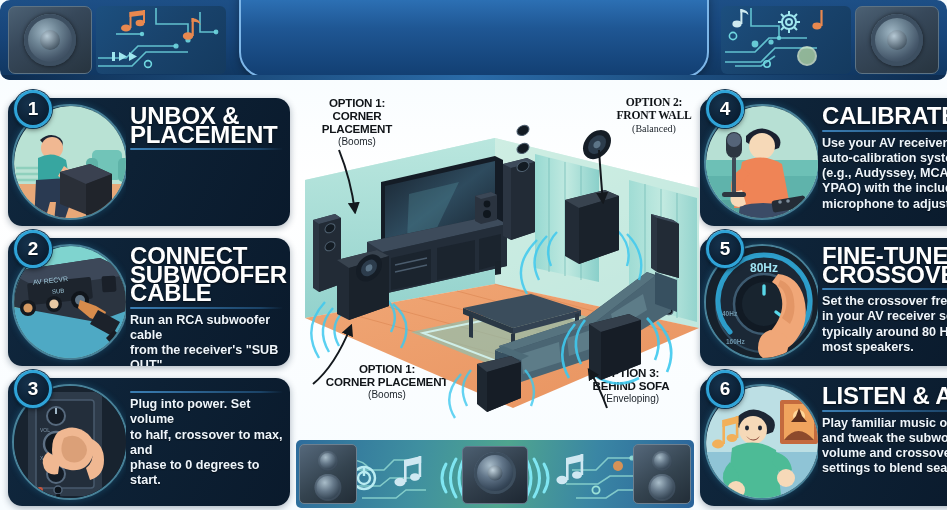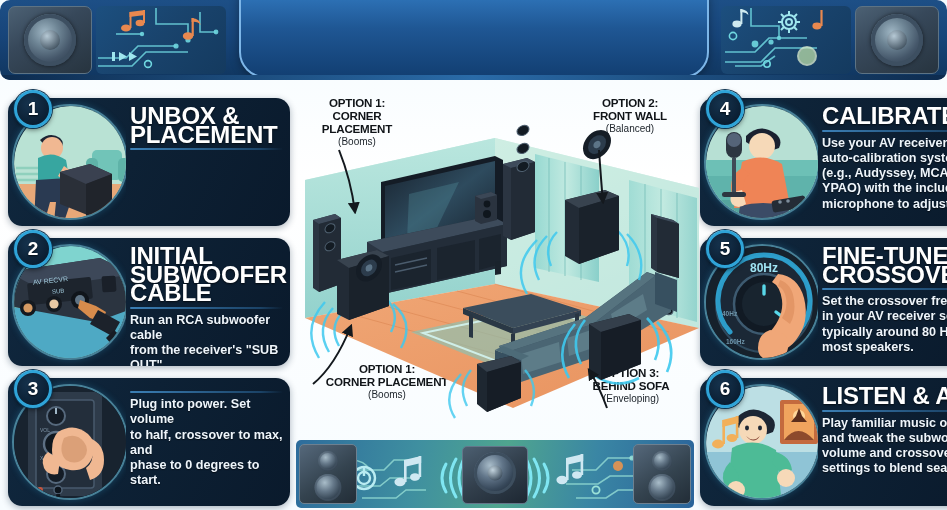--- a/index.html
+++ b/index.html
@@ -220,21 +220,21 @@
     letter-spacing: -.2px;
   }
   .opt-label .sub {
     display: block;
     font-weight: 400;
     font-size: 10px;
     letter-spacing: 0;
     color: #20272e;
   }
   .opt1-top    { left: 2px;   top: 6px;  width: 112px; }
-  .opt2-top    { left: 275px; top: 6px;  width: 112px; }
+  .opt2-top    { left: 299px; top: 6px;  width: 112px; font-family: Liberation Serif, serif; }
   .opt1-bottom { left: 4px;   top: 272px;width: 168px; }
   .opt3-bottom { left: 268px; top: 276px;width: 128px; }
 
   
   .bottom-strip {
     position: absolute;
     left: 296px; top: 440px;
     width: 398px; height: 68px;
     background: linear-gradient(100deg,#2d6c9c 0%, #3f8fa0 30%, #4fa58f 52%, #3a86a4 74%, #2a639a 100%);
     border-radius: 5px;
@@ -449,21 +449,21 @@
               <g>
                 <path d="M66 54 l16 6 l10 6 l-4 10 l-12 -4 l-12 -10 z" fill="#d88c4c"></path>
                 <path d="M84 64 l22 12 l-8 14 l-22 -12 z" fill="#1c222b"></path>
                 <path d="M100 84 q14 12 18 32 l-12 4 q-4 -18 -14 -28 z" fill="#171c24"></path>
               </g>
             </g>
           </svg>
         </div>
       </div>
       <div class="card-text">
-        <div class="card-title">INITIAL
+        <div class="card-title">CONNECT
 SUBWOOFER CABLE</div>
         <div class="card-rule"></div>
         <div class="card-body">Run an RCA subwoofer cable
 from the receiver's "SUB OUT"
 or "LFE" port to the subwo-
 ofer's "LFE" or "LINE IN".</div>
       </div>
     </div>
     <div class="badge">2</div>
   </div>

